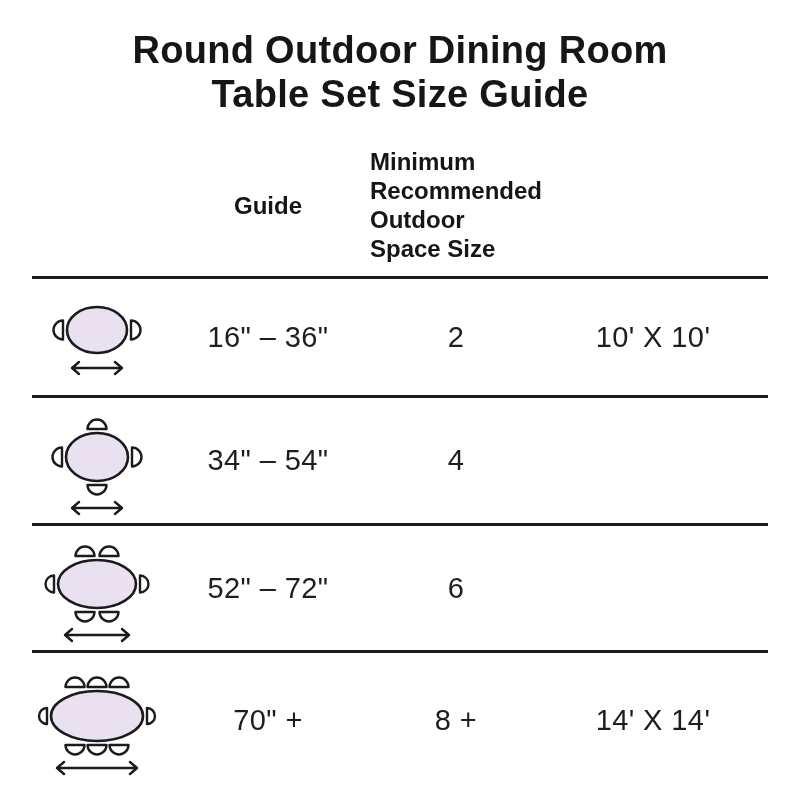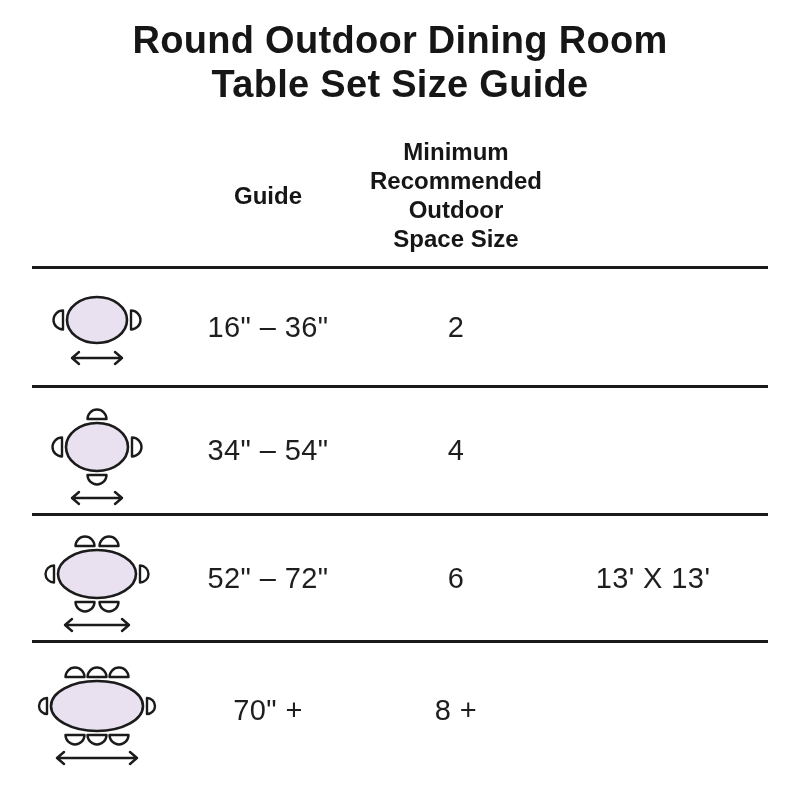--- a/index.html
+++ b/index.html
@@ -12,21 +12,21 @@
     font-family: "Liberation Sans", sans-serif;
     color: #1b1b1b;
   }
   .page {
     width: 800px;
     height: 800px;
     position: relative;
   }
   .title {
     margin: 0;
-    padding-top: 18px;
+    padding-top: 28px;
     text-align: center;
     font-size: 38px;
     line-height: 1.16;
     font-weight: 700;
     letter-spacing: 0.3px;
     white-space: pre-line;
     color: #161616;
   }
   .size-table {
     margin: 0 32px;
@@ -35,21 +35,21 @@
     display: grid;
     grid-template-columns: 130px 212px 164px 230px;
     align-items: center;
     justify-items: center;
   }
   .hdr-row {
     margin-top: 18px;
     height: 142px;
   }
   .hdr {
-    text-align: center;
+    text-align: left;
     font-weight: 700;
     font-size: 24px;
     line-height: 1.22;
     white-space: pre-line;
     color: #161616;
   }
   .row {
     border-top: 3px solid #1b1b1b;
   }
   .row.r1 { height: 116px; }
@@ -95,20 +95,21 @@
       <div class="icon-cell" aria-label="table-2-seats-icon">
         <svg width="130" height="82" viewBox="0 0 130 82">
           <ellipse class="tbl" cx="65" cy="34" rx="30" ry="23"></ellipse>
           <path class="chair" transform="translate(31,34)" d="M0 -9.5A9.5 9.5 0 0 0 0 9.5Z"></path>
           <path class="chair" transform="translate(99,34)" d="M0 -9.5A9.5 9.5 0 0 1 0 9.5Z"></path>
           <path class="arrw" d="M40 72H90M47 66L40 72L47 78M83 66L90 72L83 78"></path>
         </svg>
       </div>
       <div class="val">16" – 36"</div>
       <div class="val">2</div>
+      <div class="val">10' X 10'</div>
     </div>
 
     <div class="row r2">
       <div class="icon-cell" aria-label="table-4-seats-icon">
         <svg width="130" height="112" viewBox="0 0 130 112">
           <ellipse class="tbl" cx="65" cy="52" rx="31" ry="24"></ellipse>
           <path class="chair" transform="translate(65,24)" d="M-9.5 0A9.5 9.5 0 0 1 9.5 0Z"></path>
           <path class="chair" transform="translate(65,80)" d="M-9.5 0A9.5 9.5 0 0 0 9.5 0Z"></path>
           <path class="chair" transform="translate(30,52)" d="M0 -9.5A9.5 9.5 0 0 0 0 9.5Z"></path>
           <path class="chair" transform="translate(100,52)" d="M0 -9.5A9.5 9.5 0 0 1 0 9.5Z"></path>
@@ -127,36 +128,36 @@
           <path class="chair" transform="translate(77,24)" d="M-9.5 0A9.5 9.5 0 0 1 9.5 0Z"></path>
           <path class="chair" transform="translate(53,80)" d="M-9.5 0A9.5 9.5 0 0 0 9.5 0Z"></path>
           <path class="chair" transform="translate(77,80)" d="M-9.5 0A9.5 9.5 0 0 0 9.5 0Z"></path>
           <path class="chair" transform="translate(22,52)" d="M0 -8.5A8.5 8.5 0 0 0 0 8.5Z"></path>
           <path class="chair" transform="translate(108,52)" d="M0 -8.5A8.5 8.5 0 0 1 0 8.5Z"></path>
           <path class="arrw" d="M33 103H97M40 97L33 103L40 109M90 97L97 103L90 109"></path>
         </svg>
       </div>
       <div class="val">52" – 72"</div>
       <div class="val">6</div>
-      <div class="val">13' X 13'</div>
     </div>
 
     <div class="row r4">
       <div class="icon-cell" aria-label="table-8-seats-icon">
         <svg width="136" height="114" viewBox="0 0 136 114">
           <ellipse class="tbl" cx="68" cy="53" rx="46" ry="25"></ellipse>
           <path class="chair" transform="translate(46,24)" d="M-9.5 0A9.5 9.5 0 0 1 9.5 0Z"></path>
           <path class="chair" transform="translate(68,24)" d="M-9.5 0A9.5 9.5 0 0 1 9.5 0Z"></path>
           <path class="chair" transform="translate(90,24)" d="M-9.5 0A9.5 9.5 0 0 1 9.5 0Z"></path>
           <path class="chair" transform="translate(46,82)" d="M-9.5 0A9.5 9.5 0 0 0 9.5 0Z"></path>
           <path class="chair" transform="translate(68,82)" d="M-9.5 0A9.5 9.5 0 0 0 9.5 0Z"></path>
           <path class="chair" transform="translate(90,82)" d="M-9.5 0A9.5 9.5 0 0 0 9.5 0Z"></path>
           <path class="chair" transform="translate(18,53)" d="M0 -8A8 8 0 0 0 0 8Z"></path>
           <path class="chair" transform="translate(118,53)" d="M0 -8A8 8 0 0 1 0 8Z"></path>
           <path class="arrw" d="M28 105H108M35 99L28 105L35 111M101 99L108 105L101 111"></path>
         </svg>
       </div>
       <div class="val">70" +</div>
       <div class="val">8 +</div>
+      <div class="val">14' X 14'</div>
     </div>
 
   </div>
 </div>
 
 </body></html>

